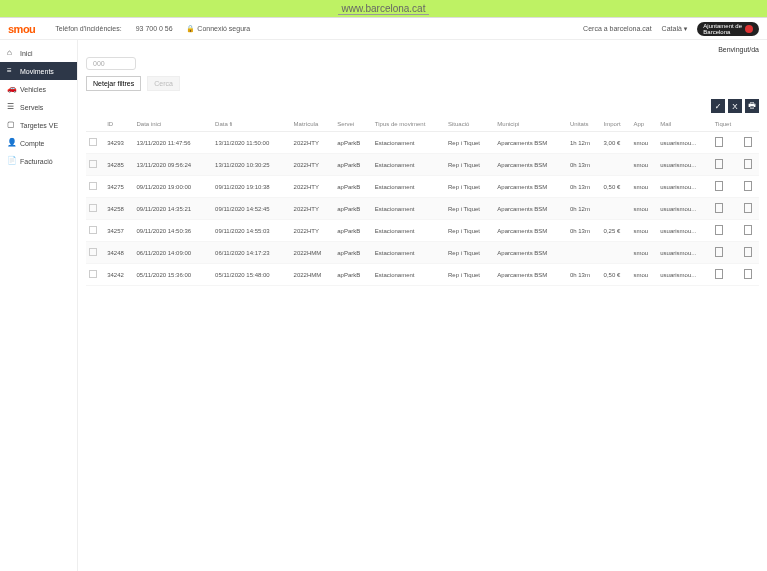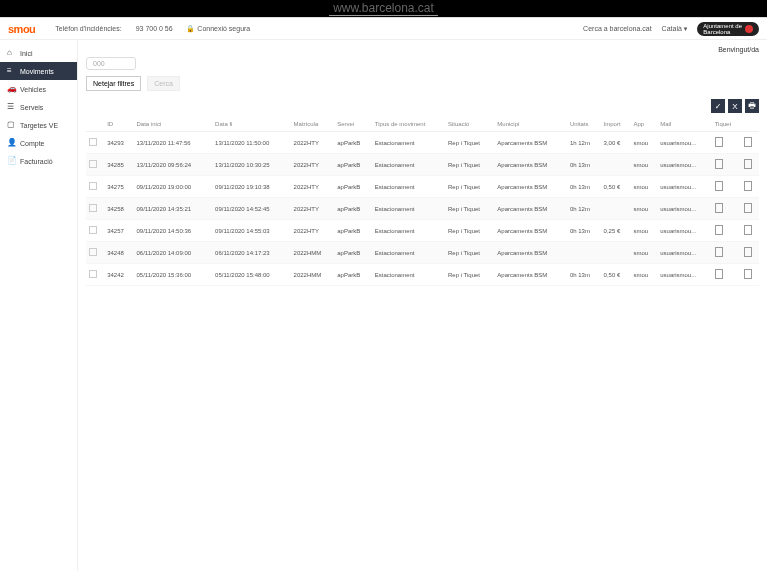--- a/index.html
+++ b/index.html
@@ -1,18 +1,18 @@
 <!DOCTYPE html>
 <html><head>
 <meta charset="utf-8">
 <style>
 * { box-sizing: border-box; margin: 0; padding: 0; }
 body { font-family: Arial, sans-serif; background: #f5f5f5; width: 767px; height: 571px; overflow: hidden; }
 .browser-frame { background: #fff; width: 100%; height: 100%; display: flex; flex-direction: column; }
-.addr-bar { height: 18px; background: #000000; border-bottom: 1px solid #ddd; display: flex; align-items: center; justify-content: center; font-size: 12px; color: #666; }
+.addr-bar { height: 18px; background: #bef264; border-bottom: 1px solid #ddd; display: flex; align-items: center; justify-content: center; font-size: 10px; color: #666; }
 .addr-url { border-bottom: 1px solid #999; padding: 0 4px; }
 .topbar { height: 22px; display: flex; align-items: center; padding: 0 8px; font-size: 7px; color: #555; border-bottom: 1px solid #eee; }
 .brand { color: #ff5a00; font-weight: bold; font-size: 11px; letter-spacing: -0.5px; }
 .topbar-mid { flex: 1; display: flex; gap: 14px; margin-left: 20px; align-items: center; }
 .topbar-right { display: flex; gap: 10px; align-items: center; }
 .lock-ico { font-size: 7px; }
 .pill { background: #222; color: #fff; padding: 1px 6px; border-radius: 8px; font-size: 6px; display: flex; align-items: center; gap: 3px; }
 .pill .dot { width: 8px; height: 8px; background: #d33; border-radius: 50%; }
 .content-row { flex: 1; display: flex; overflow: hidden; }
 .sidebar { width: 78px; background: #fff; border-right: 1px solid #eee; display: flex; flex-direction: column; padding-top: 4px; }

